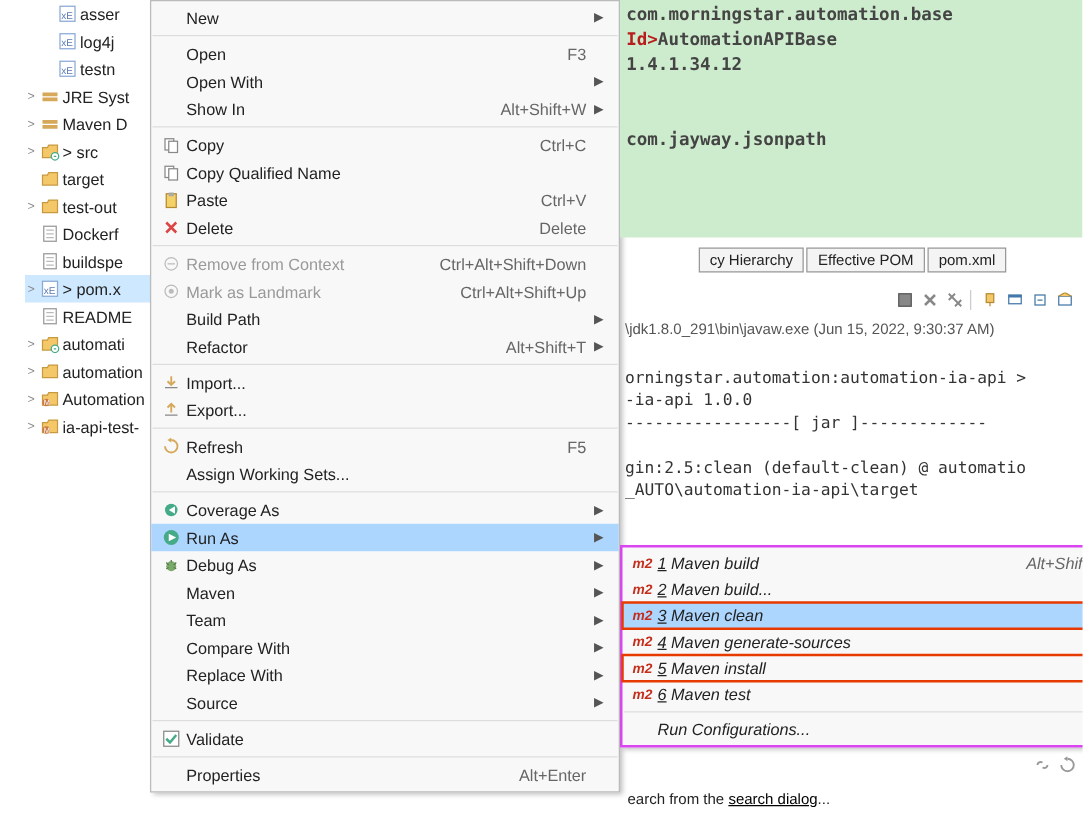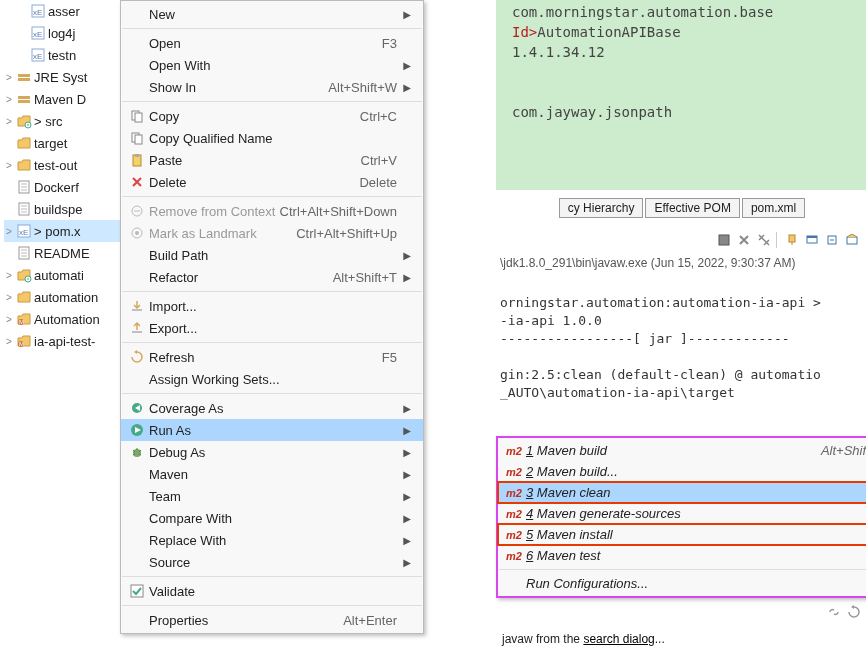--- a/index.html
+++ b/index.html
@@ -1,41 +1,41 @@
 <!DOCTYPE html>
 <html><head>
 <meta charset="utf-8">
 <style>
   * { box-sizing: border-box; margin: 0; padding: 0; }
   body { font-family: "Segoe UI", Tahoma, sans-serif; font-size: 13px; color: #222; background: #fff; width: 866px; height: 652px; overflow: hidden; position: relative; }
-  .tree { position: absolute; left: 0; top: 0; width: 140px; padding-left: 4px; }
+  .tree { position: absolute; left: 0; top: 0; width: 140px; padding-left: 20px; }
   .tree-item { display: flex; align-items: center; height: 22px; white-space: nowrap; gap: 2px; }
   .exp { width: 10px; color: #888; font-size: 10px; display: inline-block; text-align: center; }
   .ticon { width: 16px; height: 16px; display: inline-flex; align-items: center; justify-content: center; }
   .tree-item.selected { background: #cde8ff; }
   .ind1 { padding-left: 14px; }
   .ind0 { padding-left: 0px; }
 
-  .ctx { position: absolute; left: 120px; top: 0; width: 304px; background: #f8f8f8; border: 1px solid #bbb; box-shadow: 2px 2px 4px rgba(0,0,0,0.25); padding: 2px 0; }
+  .ctx { position: absolute; left: 120px; top: 0; width: 376px; background: #f8f8f8; border: 1px solid #bbb; box-shadow: 2px 2px 4px rgba(0,0,0,0.25); padding: 2px 0; }
   .mi { display: flex; align-items: center; height: 22px; padding: 0 12px 0 4px; position: relative; }
   .mi.highlight { background: #add6ff; }
   .mi .micon { width: 24px; display: inline-flex; align-items: center; justify-content: center; }
   .mi .mlabel { flex: 1; }
   .mi .mkey { color: #666; margin-right: 4px; }
   .mi .marrow { width: 10px; color: #555; font-size: 10px; text-align: right; }
   .mi.disabled { color: #999; }
   .sep { height: 1px; background: #ddd; margin: 3px 1px; }
 
   .sub { position: absolute; left: 496px; top: 436px; width: 426px; background: #f8f8f8; border: 2px solid #d946ef; box-shadow: 2px 2px 4px rgba(0,0,0,0.25); padding: 2px 0; z-index: 10; font-style: italic; }
   .sub .mi { height: 21px; }
   .sub .mi.shl { background: #add6ff; }
   .redbox { outline: 2px solid #e63a00; outline-offset: -1px; }
   .m2 { color: #c42e1b; font-weight: bold; font-size: 11px; width: 24px; text-align: center; }
 
-  .editor { position: absolute; left: 496px; top: 0; right: 0; height: 190px; background: #cdebcd; font-family: Consolas, monospace; font-size: 14px; padding: 2px 0 0 16px; line-height: 20px; white-space: pre; overflow: hidden; }
+  .editor { position: absolute; left: 496px; top: 0; right: 0; height: 190px; background: #cdebcd; font-family: Consolas, monospace; font-size: 14px; padding: 2px 0 0 5px; line-height: 20px; white-space: pre; overflow: hidden; font-weight: bold; }
   .tag { color: #b91c1c; }
   .text { color: #444; }
 
   .tabs { position: absolute; left: 496px; top: 196px; right: 0; height: 24px; display: flex; align-items: center; gap: 2px; padding-left: 2px; justify-content: center; }
   .tab { border: 1px solid #999; padding: 2px 8px; background: #f4f4f4; font-size: 12px; }
 
   .toolbar { position: absolute; left: 496px; top: 228px; right: 0; height: 24px; display: flex; justify-content: flex-end; align-items: center; gap: 4px; padding-right: 6px; }
   .tbicon { width: 16px; height: 16px; display: inline-flex; align-items: center; justify-content: center; }
 
   .console { position: absolute; left: 496px; top: 252px; right: 0; font-family: Consolas, monospace; font-size: 13px; line-height: 18px; padding: 2px 4px; white-space: pre; overflow: hidden; color: #333; }
@@ -531,21 +531,21 @@
       <svg width="12" height="12">
         <rect x="1" y="3" width="10" height="7" fill="#fff" stroke="#4477aa"></rect>
         <path d="M1 3 L6 0 L11 3" fill="#f4c869" stroke="#b58a30"></path>
       </svg>
     </span>
 </div>
 
 <div class="console" id="console"><div class="hdr">\jdk1.8.0_291\bin\javaw.exe (Jun 15, 2022, 9:30:37 AM)</div><div>&nbsp;</div><div>orningstar.automation:automation-ia-api &gt;</div><div>-ia-api 1.0.0</div><div>-----------------[ jar ]-------------</div><div>&nbsp;</div><div>gin:2.5:clean (default-clean) @ automatio</div><div>_AUTO\automation-ia-api\target</div></div>
 
 <div class="bottom">
-  <span>javaw from the </span><a href="#">search dialog</a><span>...</span>
+  <span>earch from the </span><a href="#">search dialog</a><span>...</span>
 </div>
 
 <div class="bottombar">
   <span class="tbicon">
       <svg width="14" height="14">
         <path d="M3 7 C3 5 5 4 7 5 M11 7 C11 9 9 10 7 9" stroke="#999" fill="none" stroke-width="1.5"></path>
       </svg>
     </span>
   <span class="tbicon">
       <svg width="14" height="14">

